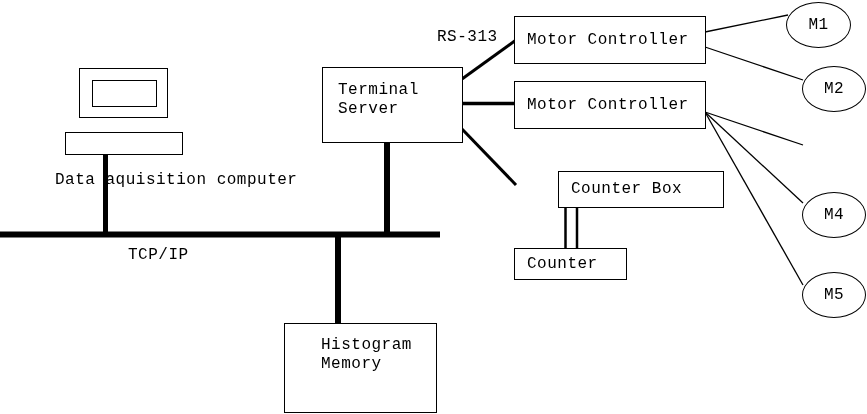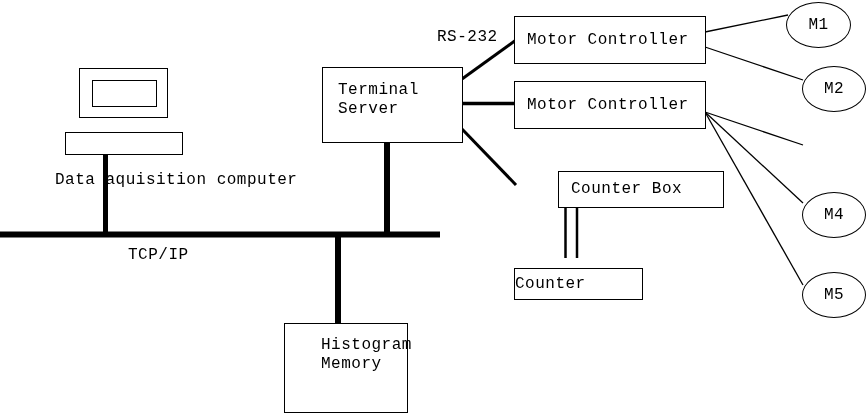--- a/index.html
+++ b/index.html
@@ -52,23 +52,23 @@
     font-size: 16px;
     letter-spacing: 0.5px;
   }
   
   .ts { left: 322px; top: 67px; width: 141px; height: 76px; padding: 13px 0 0 15px; }
   
   .mc1 { left: 514px; top: 16px; width: 192px; height: 48px; padding-left: 12px; }
   .mc2 { left: 514px; top: 81px; width: 192px; height: 48px; padding-left: 12px; }
   
   .cb { left: 514px; top: 171px; width: 166px; height: 37px; padding-left: 12px; margin-left: 44px; }
-  .cn { left: 514px; top: 268px; width: 129px; height: 32px; padding-left: 0; }
+  .cn { left: 514px; top: 248px; width: 113px; height: 32px; padding-left: 12px; }
   
-  .hm { left: 284px; top: 323px; width: 124px; height: 90px; padding: 12px 0 0 36px; }
+  .hm { left: 284px; top: 323px; width: 153px; height: 90px; padding: 12px 0 0 36px; }
   
   .monitor  { left: 79px;  top: 68px;  width: 89px;  height: 50px; }
   .screen   { left: 92px;  top: 80px;  width: 65px;  height: 27px; }
   .keyboard { left: 65px;  top: 132px; width: 118px; height: 23px; }
   
   .m1 { left: 786px; top: 2px;   width: 65px; height: 46px; }
   .m2 { left: 802px; top: 66px;  width: 64px; height: 46px; }
   .m3 { left: 802px; top: 130px; width: 64px; height: 45px; }
   .m4 { left: 802px; top: 192px; width: 64px; height: 46px; justify-content: center; }
   .m5 { left: 802px; top: 272px; width: 64px; height: 46px; font-family: Liberation Mono, monospace; }
@@ -104,21 +104,21 @@
     <line x1="565.5" y1="208" x2="565.5" y2="258" stroke="#000" stroke-width="2.5"></line>
     <line x1="577" y1="208" x2="577" y2="258" stroke="#000" stroke-width="2.5"></line>
   </svg>
 
   <div class="box monitor"></div>
   <div class="box screen"></div>
   <div class="box keyboard"></div>
   <div class="freelabel lbl-dataacq">Data aquisition computer</div>
 
   <div class="freelabel lbl-tcpip">TCP/IP</div>
-  <div class="freelabel lbl-rs232">RS-232</div>
+  <div class="freelabel lbl-rs232">RS-313</div>
 
   <div class="box ts">
     <span class="node-label">Terminal
 Server</span>
   </div>
 
   <div class="box mc1 flexc">
     <span class="node-label">Motor Controller</span>
   </div>
 

